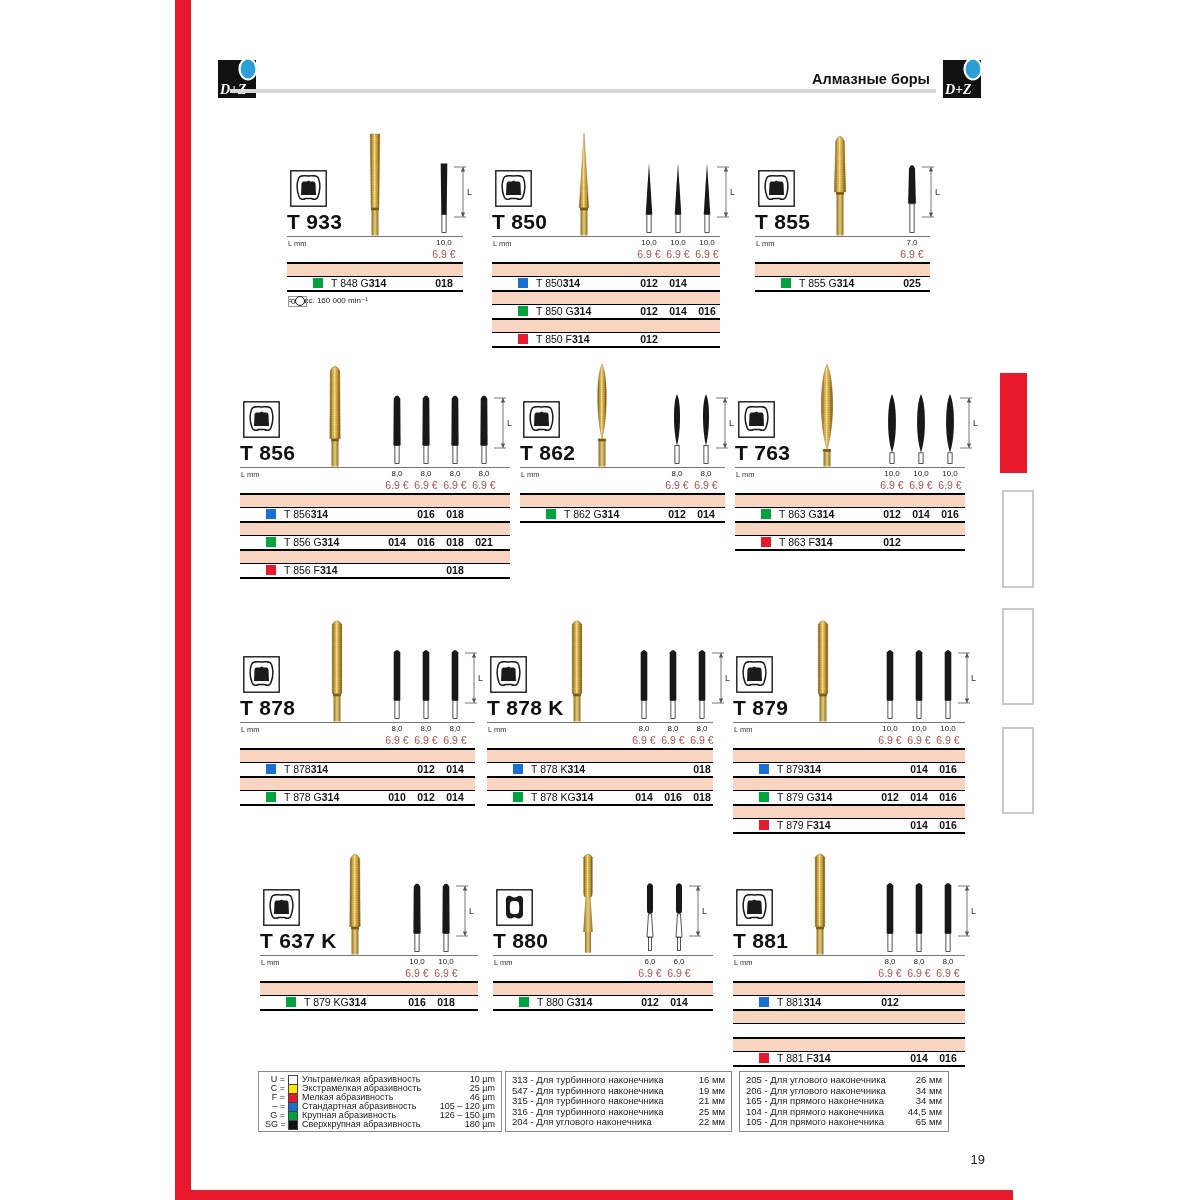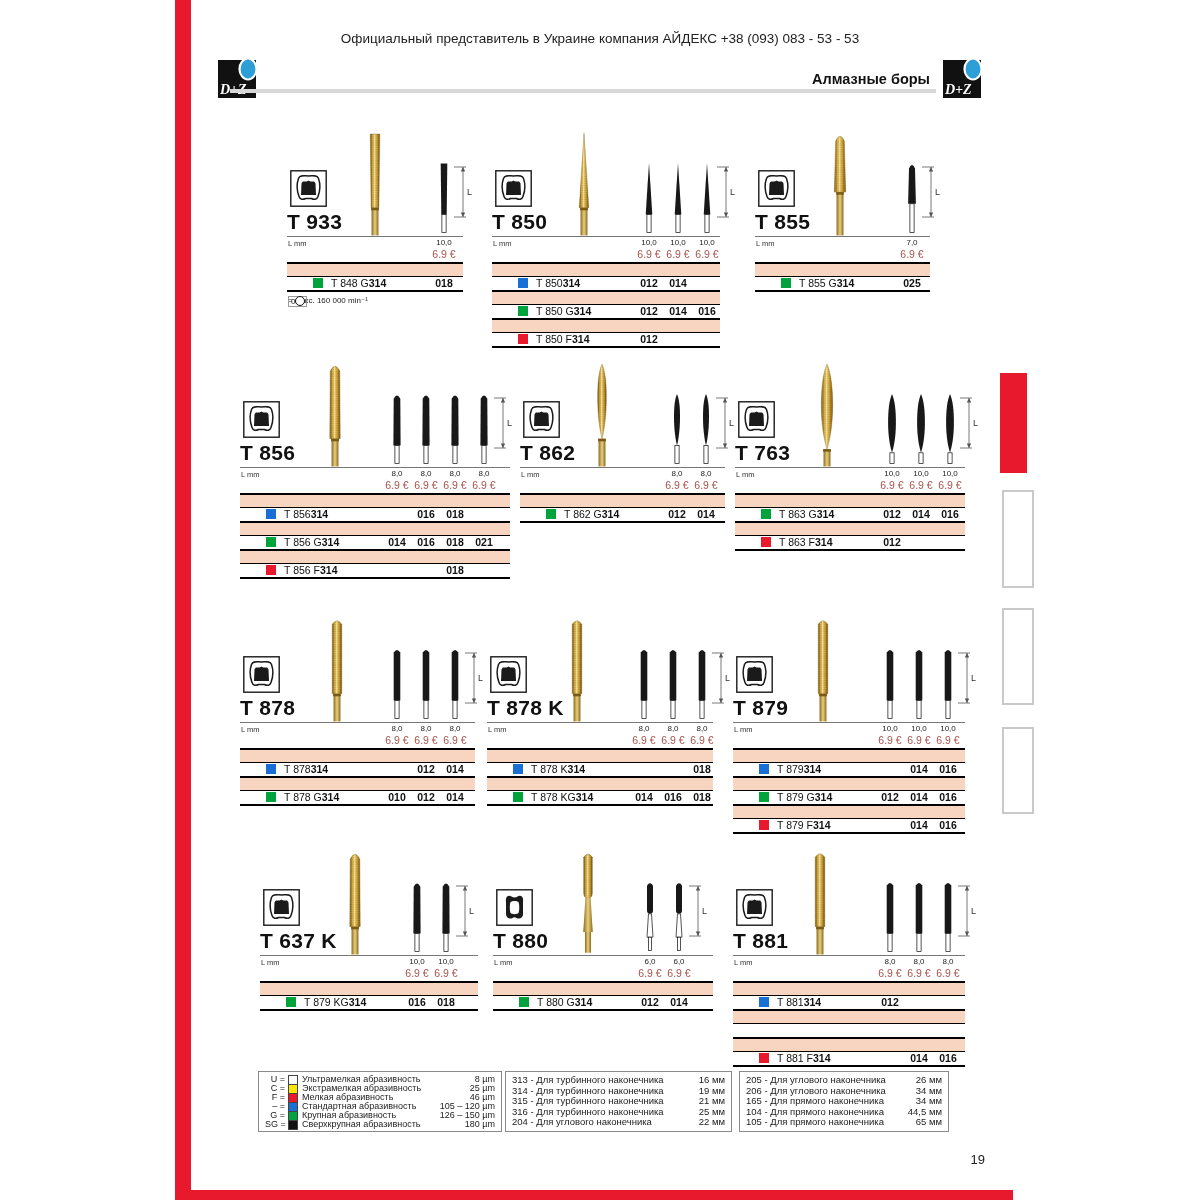--- a/index.html
+++ b/index.html
@@ -68,21 +68,20 @@
       <pattern id="speck" width="2.6" height="2.6" patternUnits="userSpaceOnUse">
         <circle cx="0.6" cy="0.8" r="0.45" fill="rgba(90,60,5,0.5)"></circle>
         <circle cx="1.9" cy="2" r="0.4" fill="rgba(255,246,205,0.55)"></circle>
       </pattern>
     </defs>
   </svg>
 
   <div class="red-bar-left" style="background: rgb(232, 25, 44);"></div>
   <div class="red-bar-bottom" style="background: rgb(232, 25, 44);"></div>
 
-  <div class="dist-line">Официальный представитель в Украине компания АЙДЕКС +38 (093) 083 - 53 - 53</div>
   <div id="logoL" class="dzlogo" style="left:218px;top:56px"><svg width="46" height="44" viewBox="0 0 46 44">
   <rect x="0" y="4" width="38" height="38" fill="#111"></rect>
   <ellipse cx="30" cy="13" rx="8.5" ry="10.5" fill="#2e9fd6" stroke="#fff" stroke-width="2.2"></ellipse>
   <text x="2" y="38" font-size="14" font-style="italic" font-weight="bold" fill="#fff" font-family="Liberation Serif, DejaVu Serif, serif">D+Z</text>
       </svg></div>
   <div id="logoR" class="dzlogo" style="left:943px;top:56px"><svg width="46" height="44" viewBox="0 0 46 44">
   <rect x="0" y="4" width="38" height="38" fill="#111"></rect>
   <ellipse cx="30" cy="13" rx="8.5" ry="10.5" fill="#2e9fd6" stroke="#fff" stroke-width="2.2"></ellipse>
   <text x="2" y="38" font-size="14" font-style="italic" font-weight="bold" fill="#fff" font-family="Liberation Serif, DejaVu Serif, serif">D+Z</text>
       </svg></div>
@@ -890,21 +889,21 @@
         </div>
         <div class="tline" style="top:216px;height:2px"></div>
       </div>
     </div>
 
   <div id="legendA" class="lgbox" style="left:258px;top:1071px;width:244px;height:61px">
       <div class="lgrow">
      <span class="lgkey">U =</span>
      <span class="lgsw" style="background:#ffffff"></span>
      <span class="lglab">Ультрамелкая абразивность</span>
-        <span class="lgval">8 µm</span>
+        <span class="lgval">10 µm</span>
       </div>
       <div class="lgrow">
      <span class="lgkey">C =</span>
      <span class="lgsw" style="background:#ffe600"></span>
      <span class="lglab">Экстрамелкая абразивность</span>
         <span class="lgval">25 µm</span>
       </div>
       <div class="lgrow">
      <span class="lgkey">F =</span>
      <span class="lgsw" style="background:#e8192c"></span>
@@ -929,21 +928,21 @@
      <span class="lglab">Сверхкрупная абразивность</span>
         <span class="lgval">180 µm</span>
       </div>
     </div>
   <div id="legendB" class="lgbox" style="left:505px;top:1071px;width:227px;height:61px">
       <div class="lgrow2">
      <span class="lglab">313 - Для турбинного наконечника</span>
         <span class="lgval">16 мм</span>
       </div>
       <div class="lgrow2">
-     <span class="lglab">314 - Для турбинного наконечника</span>
+     <span class="lglab">547 - Для турбинного наконечника</span>
         <span class="lgval">19 мм</span>
       </div>
       <div class="lgrow2">
      <span class="lglab">315 - Для турбинного наконечника</span>
         <span class="lgval">21 мм</span>
       </div>
       <div class="lgrow2">
      <span class="lglab">316 - Для турбинного наконечника</span>
         <span class="lgval">25 мм</span>
       </div>

